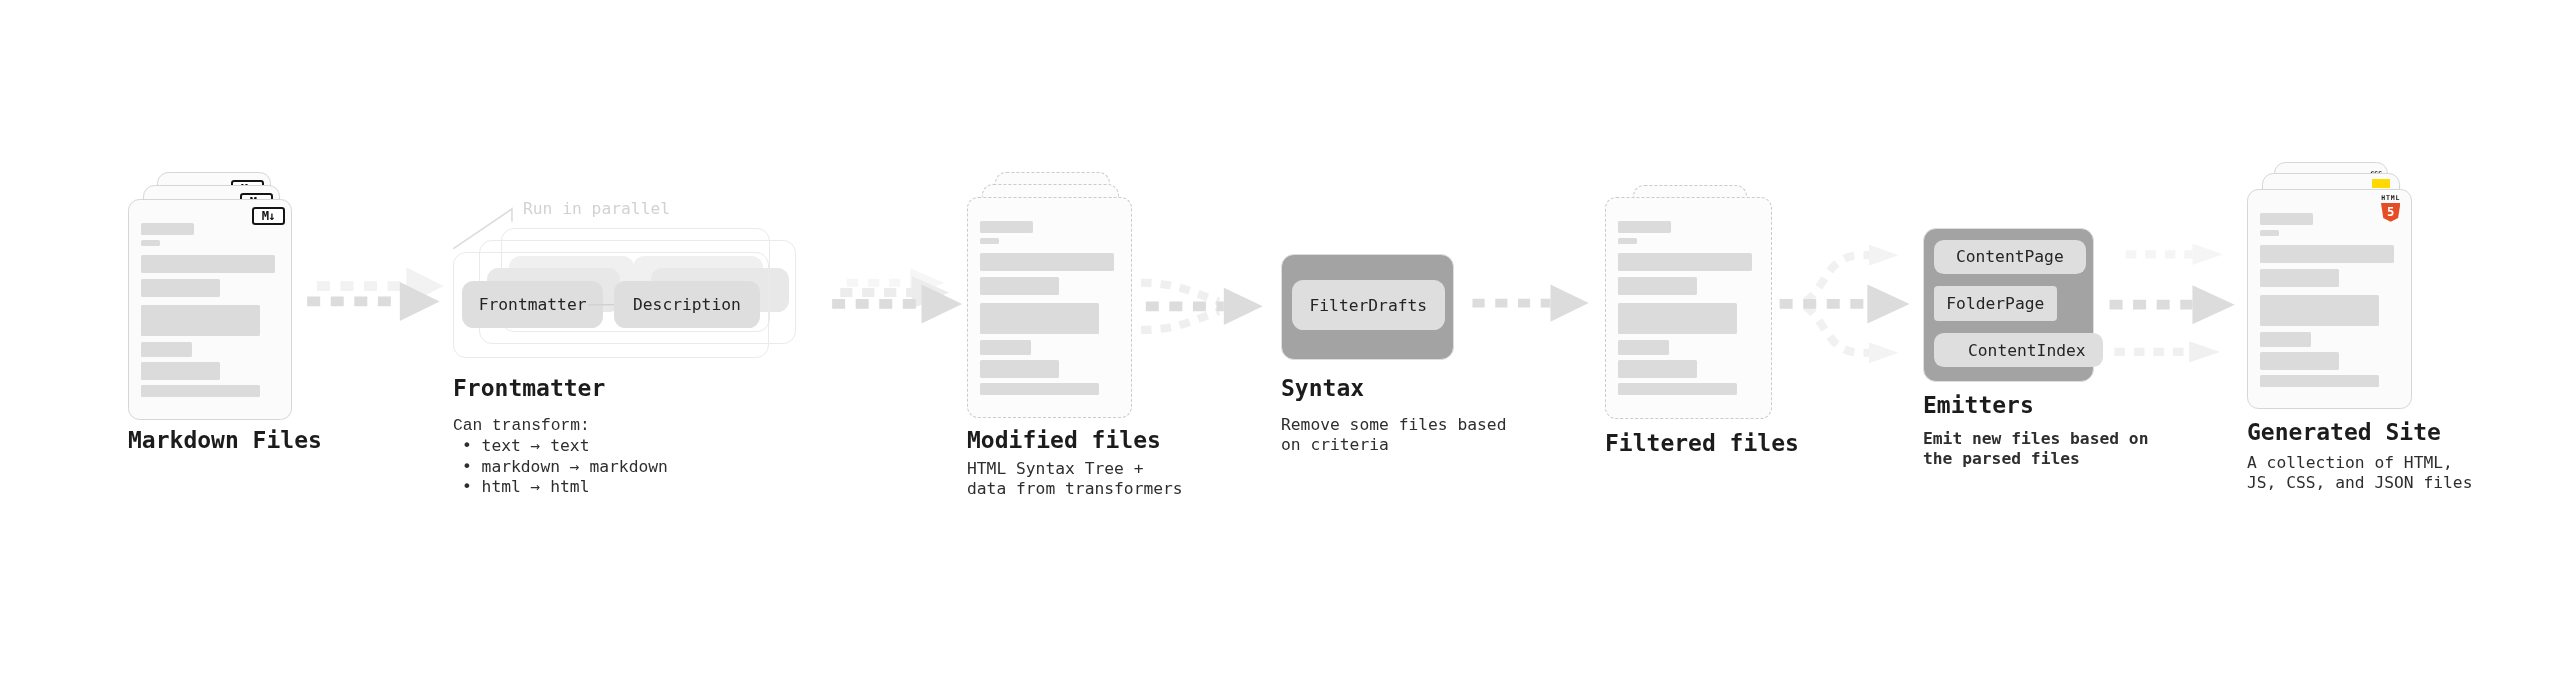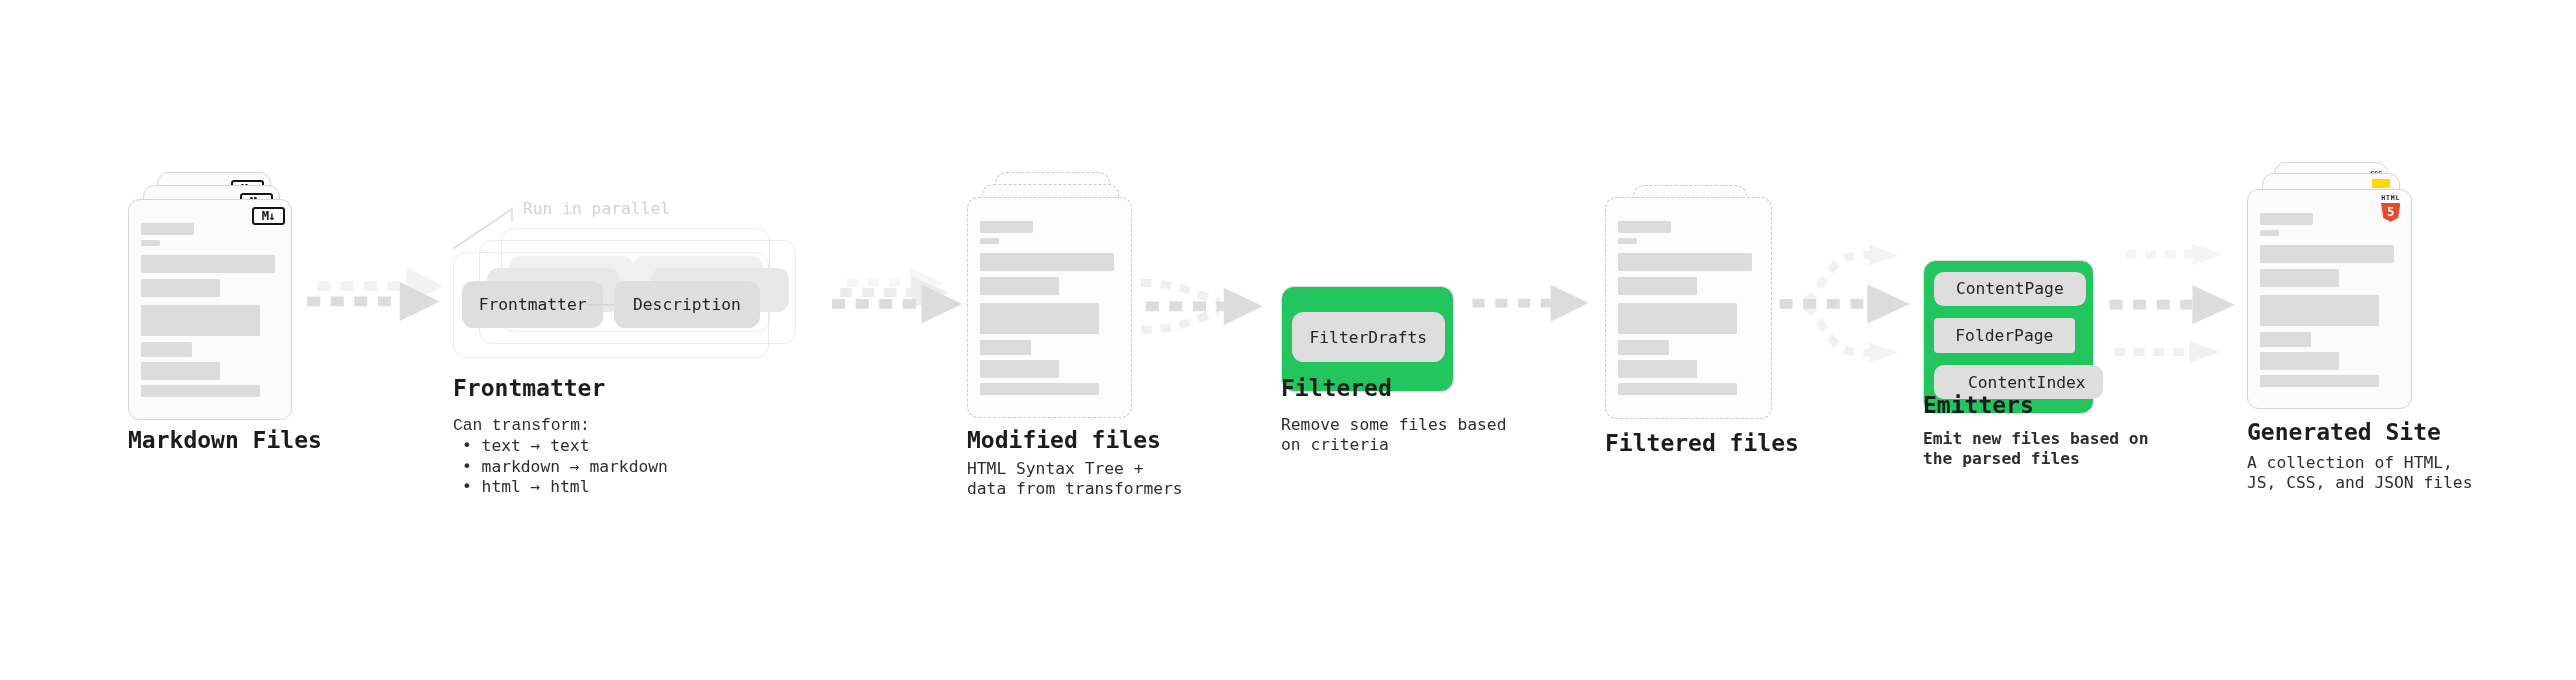--- a/index.html
+++ b/index.html
@@ -48,21 +48,21 @@
   .t-mid  .pill-l{left:6.5px;top:27px;width:133px;height:44px;background:#e8e8e8;}
   .t-mid  .pill-r{right:6.5px;top:27px;width:138px;height:44px;background:#e8e8e8;}
   .t-back .pill-l{left:6.5px;top:27px;width:125px;height:41px;background:#f0f0f0;}
   .t-back .pill-r{right:6.5px;top:27px;width:130px;height:41px;background:#f0f0f0;}
   .mini-arrow{position:absolute;left:50%;transform:translateX(-50%);}
   .t-front .mini-arrow{top:46px;color:#d2d2d2;}
   .t-mid   .mini-arrow{top:43px;color:#e5e5e5;}
   .t-back  .mini-arrow{top:41px;color:#efefef;}
 
   
-  .box{position:absolute;border:1.6px solid #dedede;border-radius:13px;background:#22c55e;box-sizing:border-box;margin-top:32px;}
+  .box{position:absolute;border:1.6px solid #dedede;border-radius:13px;background:#a3a3a3;box-sizing:border-box;}
 
   
   .title{position:absolute;font-size:23px;font-weight:600;color:#1c1c1c;white-space:nowrap;}
   .caption{position:absolute;font-size:16.3px;line-height:20.3px;color:#2e2e2e;white-space:nowrap;}
   .note{position:absolute;left:523px;top:199px;font-size:16.3px;color:#d2d2d2;white-space:nowrap;text-align:right;}
 </style>
 </head>
 <body>
 
 <div class="stage">
@@ -195,21 +195,21 @@
     <div class="caption" style="left:967px;top:459px;">
       <div>HTML Syntax Tree +</div>
       <div>data from transformers</div>
     </div>
   </div>
 
   <div>
     <div class="box" style="left:1281px;top:254px;width:173px;height:106px;">
       <div class="pill" style="left:9.8px;top:25px;width:153px;height:50px;">FilterDrafts</div>
     </div>
-    <div class="title" style="left:1281px;top:375px;">Filtered</div>
+    <div class="title" style="left:1281px;top:375px;">Syntax</div>
     <div class="caption" style="left:1281px;top:415px;">
       <div>Remove some files based</div>
       <div>on criteria</div>
     </div>
   </div>
 
   <div>
     <div class="fcard dashed" style="left:1633px;top:185px;width:114px;height:219px;z-index:1;"></div>
     <div class="fcard dashed" style="left:1605px;top:197px;width:167px;height:222px;z-index:2;">
       <div class="sk">
@@ -222,21 +222,21 @@
           <i class="b7"></i>
           <i class="b8"></i>
         </div>
     </div>
     <div class="title" style="left:1605px;top:430px;">Filtered files</div>
   </div>
 
   <div>
     <div class="box" style="left:1923px;top:228px;width:171px;height:154px;">
       <div class="pill" style="left:9.8px;top:10.6px;width:152px;height:34px;border-radius:9.8px;">ContentPage</div>
-      <div class="pill" style="left:9.8px;top:57px;width:141px;height:35px;border-radius:4px;">FolderPage</div>
+      <div class="pill" style="left:9.8px;top:57px;width:123px;height:35px;border-radius:4px;">FolderPage</div>
       <div class="pill" style="left:9.8px;top:104px;width:152px;height:34px;border-radius:9.8px;padding-left:17px;">ContentIndex</div>
     </div>
     <div class="title" style="left:1923px;top:392px;">Emitters</div>
     <div class="caption" style="left:1923px;top:429px;font-weight:bold;">
       <div>Emit new files based on</div>
       <div>the parsed files</div>
     </div>
   </div>
 
   <div>

